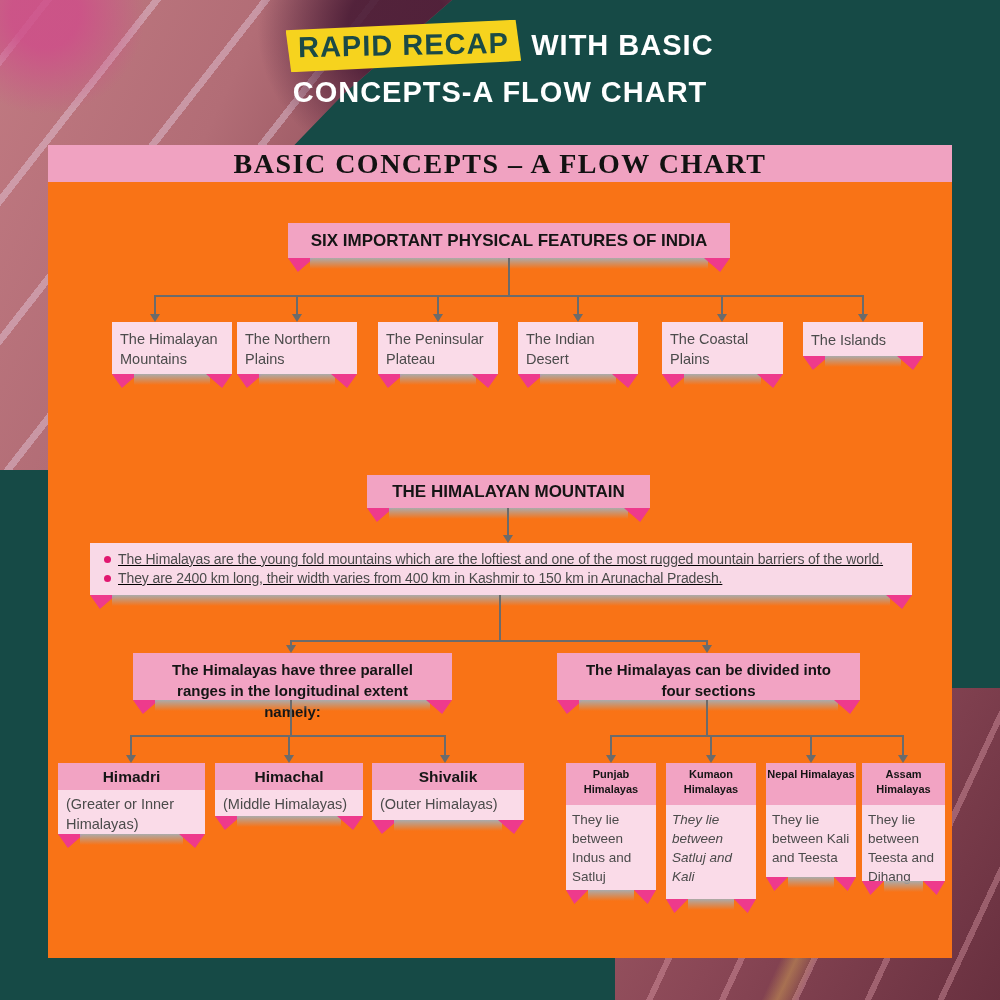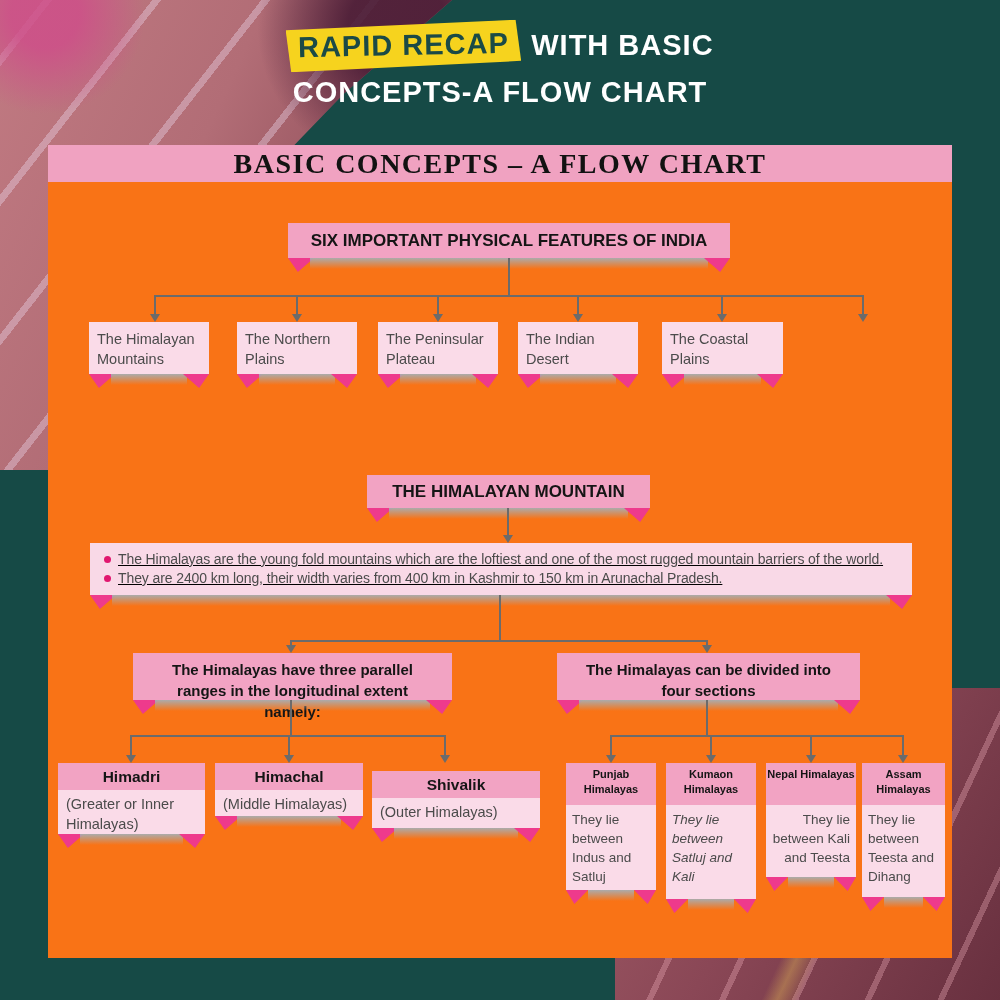--- a/index.html
+++ b/index.html
@@ -110,21 +110,21 @@
     <div class="arr" style="left:244px;top:169px;"></div>
     <div class="vline" style="left:389px;top:150px;height:19px;"></div>
     <div class="arr" style="left:385px;top:169px;"></div>
     <div class="vline" style="left:529px;top:150px;height:19px;"></div>
     <div class="arr" style="left:525px;top:169px;"></div>
     <div class="vline" style="left:673px;top:150px;height:19px;"></div>
     <div class="arr" style="left:669px;top:169px;"></div>
     <div class="vline" style="left:814px;top:150px;height:19px;"></div>
     <div class="arr" style="left:810px;top:169px;"></div>
 
-    <div class="note" style="left:41px;top:177px;width:120px;">
+    <div class="note" style="left:64px;top:177px;width:120px;">
       <div class="note-sub feat" style="height:52px;">The Himalayan Mountains</div>
       <div class="note-tail">
           <span class="fold-l"></span>
           <span class="tail-shadow"></span>
           <span class="fold-r"></span>
         </div>
     </div>
     <div class="note" style="left:189px;top:177px;width:120px;">
       <div class="note-sub feat" style="height:52px;">The Northern Plains</div>
       <div class="note-tail">
@@ -144,20 +144,28 @@
     <div class="note" style="left:470px;top:177px;width:120px;">
       <div class="note-sub feat" style="height:52px;">The Indian Desert</div>
       <div class="note-tail">
           <span class="fold-l"></span>
           <span class="tail-shadow"></span>
           <span class="fold-r"></span>
         </div>
     </div>
     <div class="note" style="left:614px;top:177px;width:121px;">
       <div class="note-sub feat" style="height:52px;">The Coastal Plains</div>
+      <div class="note-tail">
+          <span class="fold-l"></span>
+          <span class="tail-shadow"></span>
+          <span class="fold-r"></span>
+        </div>
+    </div>
+    <div class="note" style="left:755px;top:177px;width:120px;">
+      <div class="note-sub feat" style="height:34px;padding-top:8px;">The Islands</div>
       <div class="note-tail">
           <span class="fold-l"></span>
           <span class="tail-shadow"></span>
           <span class="fold-r"></span>
         </div>
     </div>
 
     <div class="note" style="left:319px;top:330px;width:283px;">
       <div class="note-main thm-label">THE HIMALAYAN MOUNTAIN</div>
       <div class="note-tail">
@@ -231,21 +239,21 @@
     </div>
     <div class="note" style="left:167px;top:618px;width:148px;">
       <div class="note-main range-head">Himachal</div>
       <div class="note-sub range-body" style="height:26px;">(Middle Himalayas)</div>
       <div class="note-tail">
           <span class="fold-l"></span>
           <span class="tail-shadow"></span>
           <span class="fold-r"></span>
         </div>
     </div>
-    <div class="note" style="left:324px;top:618px;width:168px;margin-top:8px;">
+    <div class="note" style="left:324px;top:618px;width:152px;">
       <div class="note-main range-head">Shivalik</div>
       <div class="note-sub range-body" style="height:30px;">(Outer Himalayas)</div>
       <div class="note-tail">
           <span class="fold-l"></span>
           <span class="tail-shadow"></span>
           <span class="fold-r"></span>
         </div>
     </div>
 
     <div class="vline" style="left:658px;top:555px;height:35px;"></div>
@@ -272,30 +280,30 @@
       <div class="note-main sec-head" style="height:42px;">Kumaon Himalayas</div>
       <div class="note-sub sec-body" style="height:94px;font-style:italic;">They lie between Satluj and Kali</div>
       <div class="note-tail">
           <span class="fold-l"></span>
           <span class="tail-shadow"></span>
           <span class="fold-r"></span>
         </div>
     </div>
     <div class="note nw" style="left:718px;top:618px;width:90px;">
       <div class="note-main sec-head" style="height:42px;">Nepal Himalayas</div>
-      <div class="note-sub sec-body" style="height:72px;text-align:right;">They lie between Kali and Teesta</div>
+      <div class="note-sub sec-body" style="height:72px;">They lie between Kali and Teesta</div>
       <div class="note-tail">
           <span class="fold-l"></span>
           <span class="tail-shadow"></span>
           <span class="fold-r"></span>
         </div>
     </div>
     <div class="note nw" style="left:814px;top:618px;width:83px;">
       <div class="note-main sec-head" style="height:42px;">Assam Himalayas</div>
-      <div class="note-sub sec-body" style="height:92px;">They lie between Teesta and Dihang</div>
+      <div class="note-sub sec-body" style="height:76px;">They lie between Teesta and Dihang</div>
       <div class="note-tail">
           <span class="fold-l"></span>
           <span class="tail-shadow"></span>
           <span class="fold-r"></span>
         </div>
     </div>
   </div>
 </div>
 
 </body></html>

